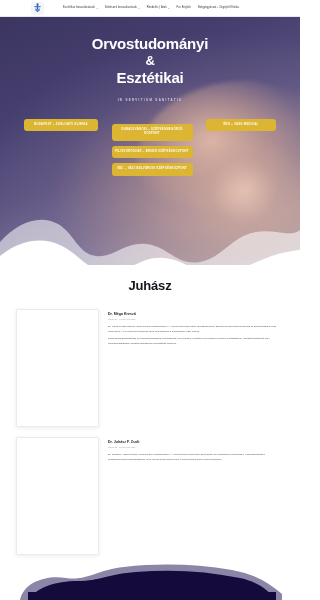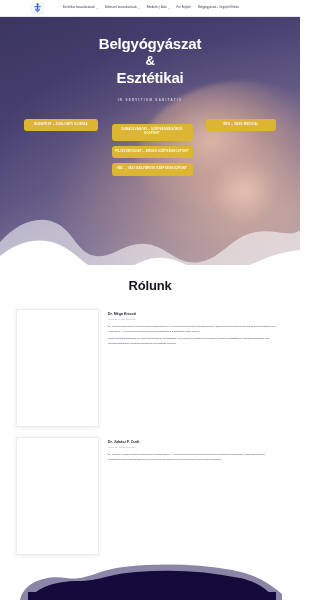--- a/index.html
+++ b/index.html
@@ -141,21 +141,21 @@
     </div>
   </div>
 </div>
 
 <div class="hero">
   <div class="hero-hand"></div>
   <div class="hero-hand2"></div>
 
   <div class="hero-inner">
     <h1 class="hero-title">
-      <span>Belgyógyászat</span>
+      <span>Orvostudományi</span>
       <span class="amp">&amp;</span>
       <span>Esztétikai</span>
     </h1>
     <div class="hero-sub">IN SERVITIUM SANITATIS</div>
   </div>
 
   <div class="clinics">
     <div class="clinic-row">
       <button class="btn btn-a">BUDAPEST – ZUGLIGETI KLINIKA</button>
       <div class="clinic-center">
@@ -172,21 +172,21 @@
   <svg viewBox="0 0 300 90" preserveAspectRatio="none" aria-hidden="true">
     <path d="M0,46 C18,26 40,18 58,28 C74,37 78,58 96,60 C114,62 124,46 146,48
              C168,50 176,70 200,66 C222,62 232,40 256,36 C276,33 290,42 300,34
              L300,90 L0,90 Z" fill="#ffffff" opacity="0.55"></path>
     <path d="M0,60 C20,44 42,40 62,50 C80,59 88,76 110,76 C132,76 140,60 164,62
              C188,64 198,82 224,78 C248,74 262,58 300,54 L300,90 L0,90 Z" fill="#ffffff"></path>
   </svg>
 </div>
 
 <div class="about">
-  <h2 class="about-title">Rólunk</h2>
+  <h2 class="about-title">Juhász</h2>
 
   <div class="cards">
 
     <div class="card">
       <div class="card-photo"></div>
       <div class="card-body">
         <div class="doc-name">Dr. Méga Kreszti</div>
         <div class="doc-role">Sebész, bőrgyógyász</div>
         <div class="doc-bio">
           <p>Dr. Méga Kreszti sebész, bőrgyógyász magánrendelő | A Semmelweis Egyetem Orvostudományi Egyetemen szerzett diplomáját és szakvizsgáinál kedő részeléseit. Az új innováló technikák, több beavatkozás a bizalmokból lógja érdekli.</p>

